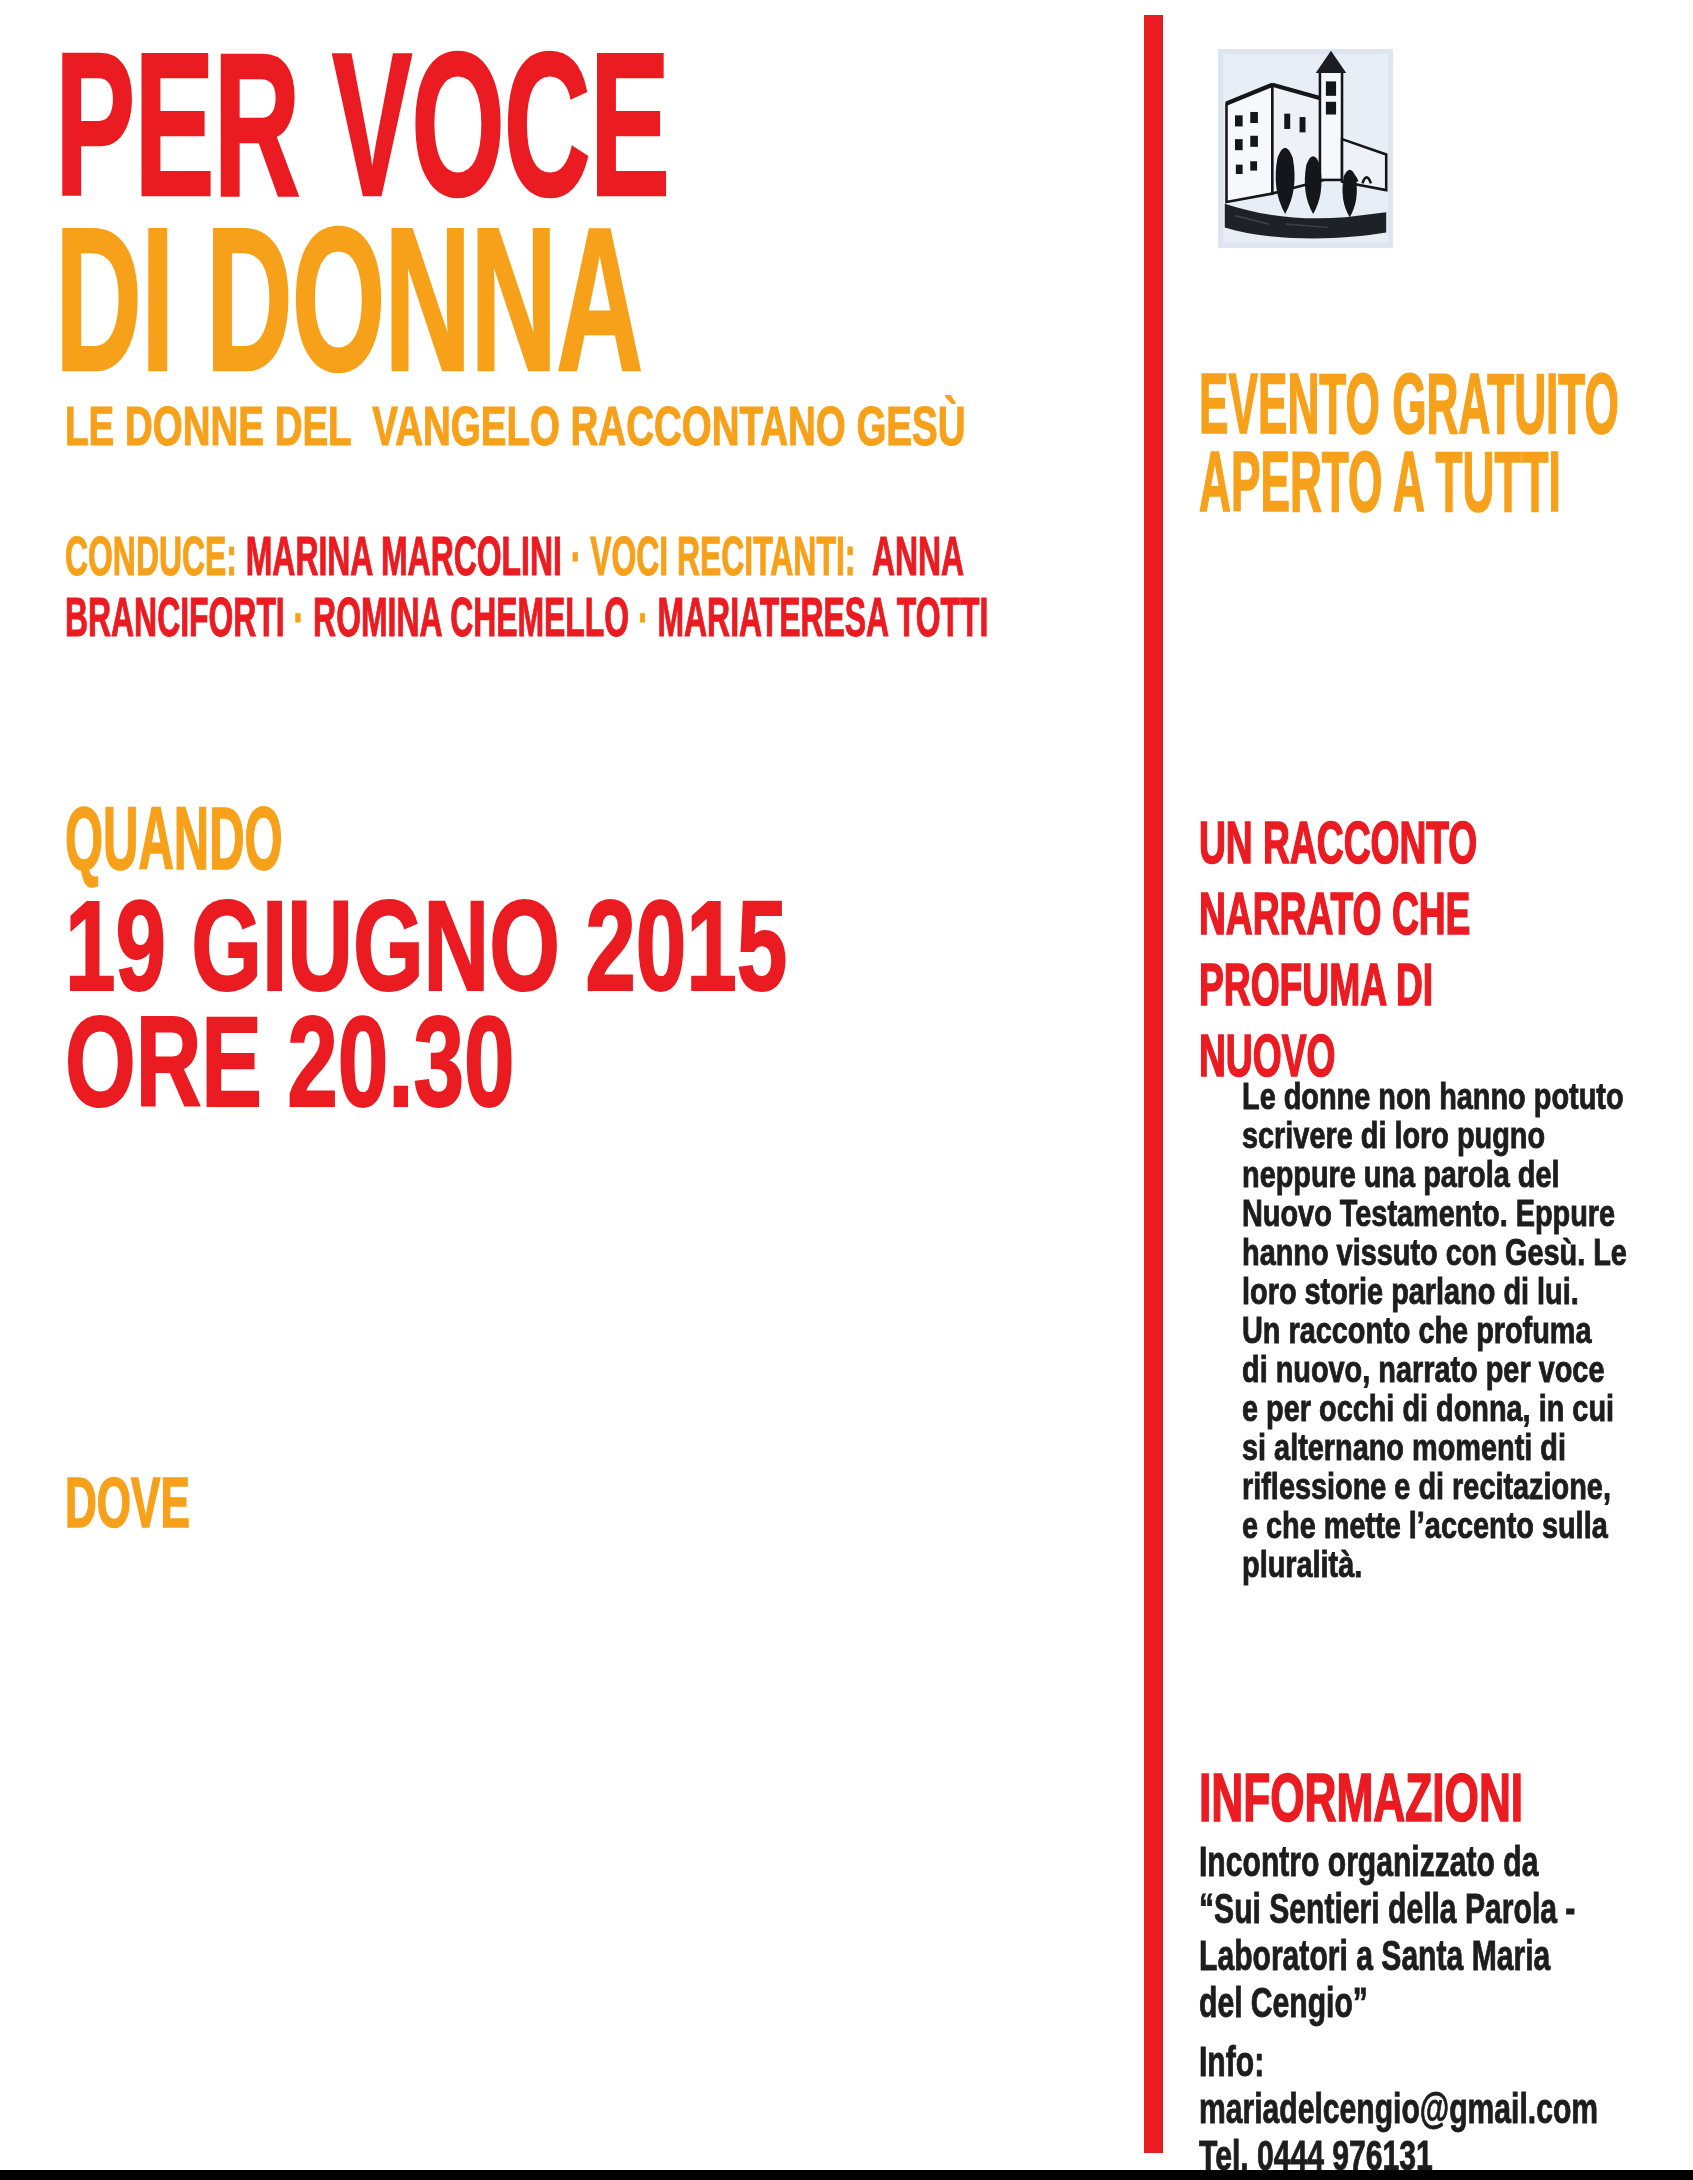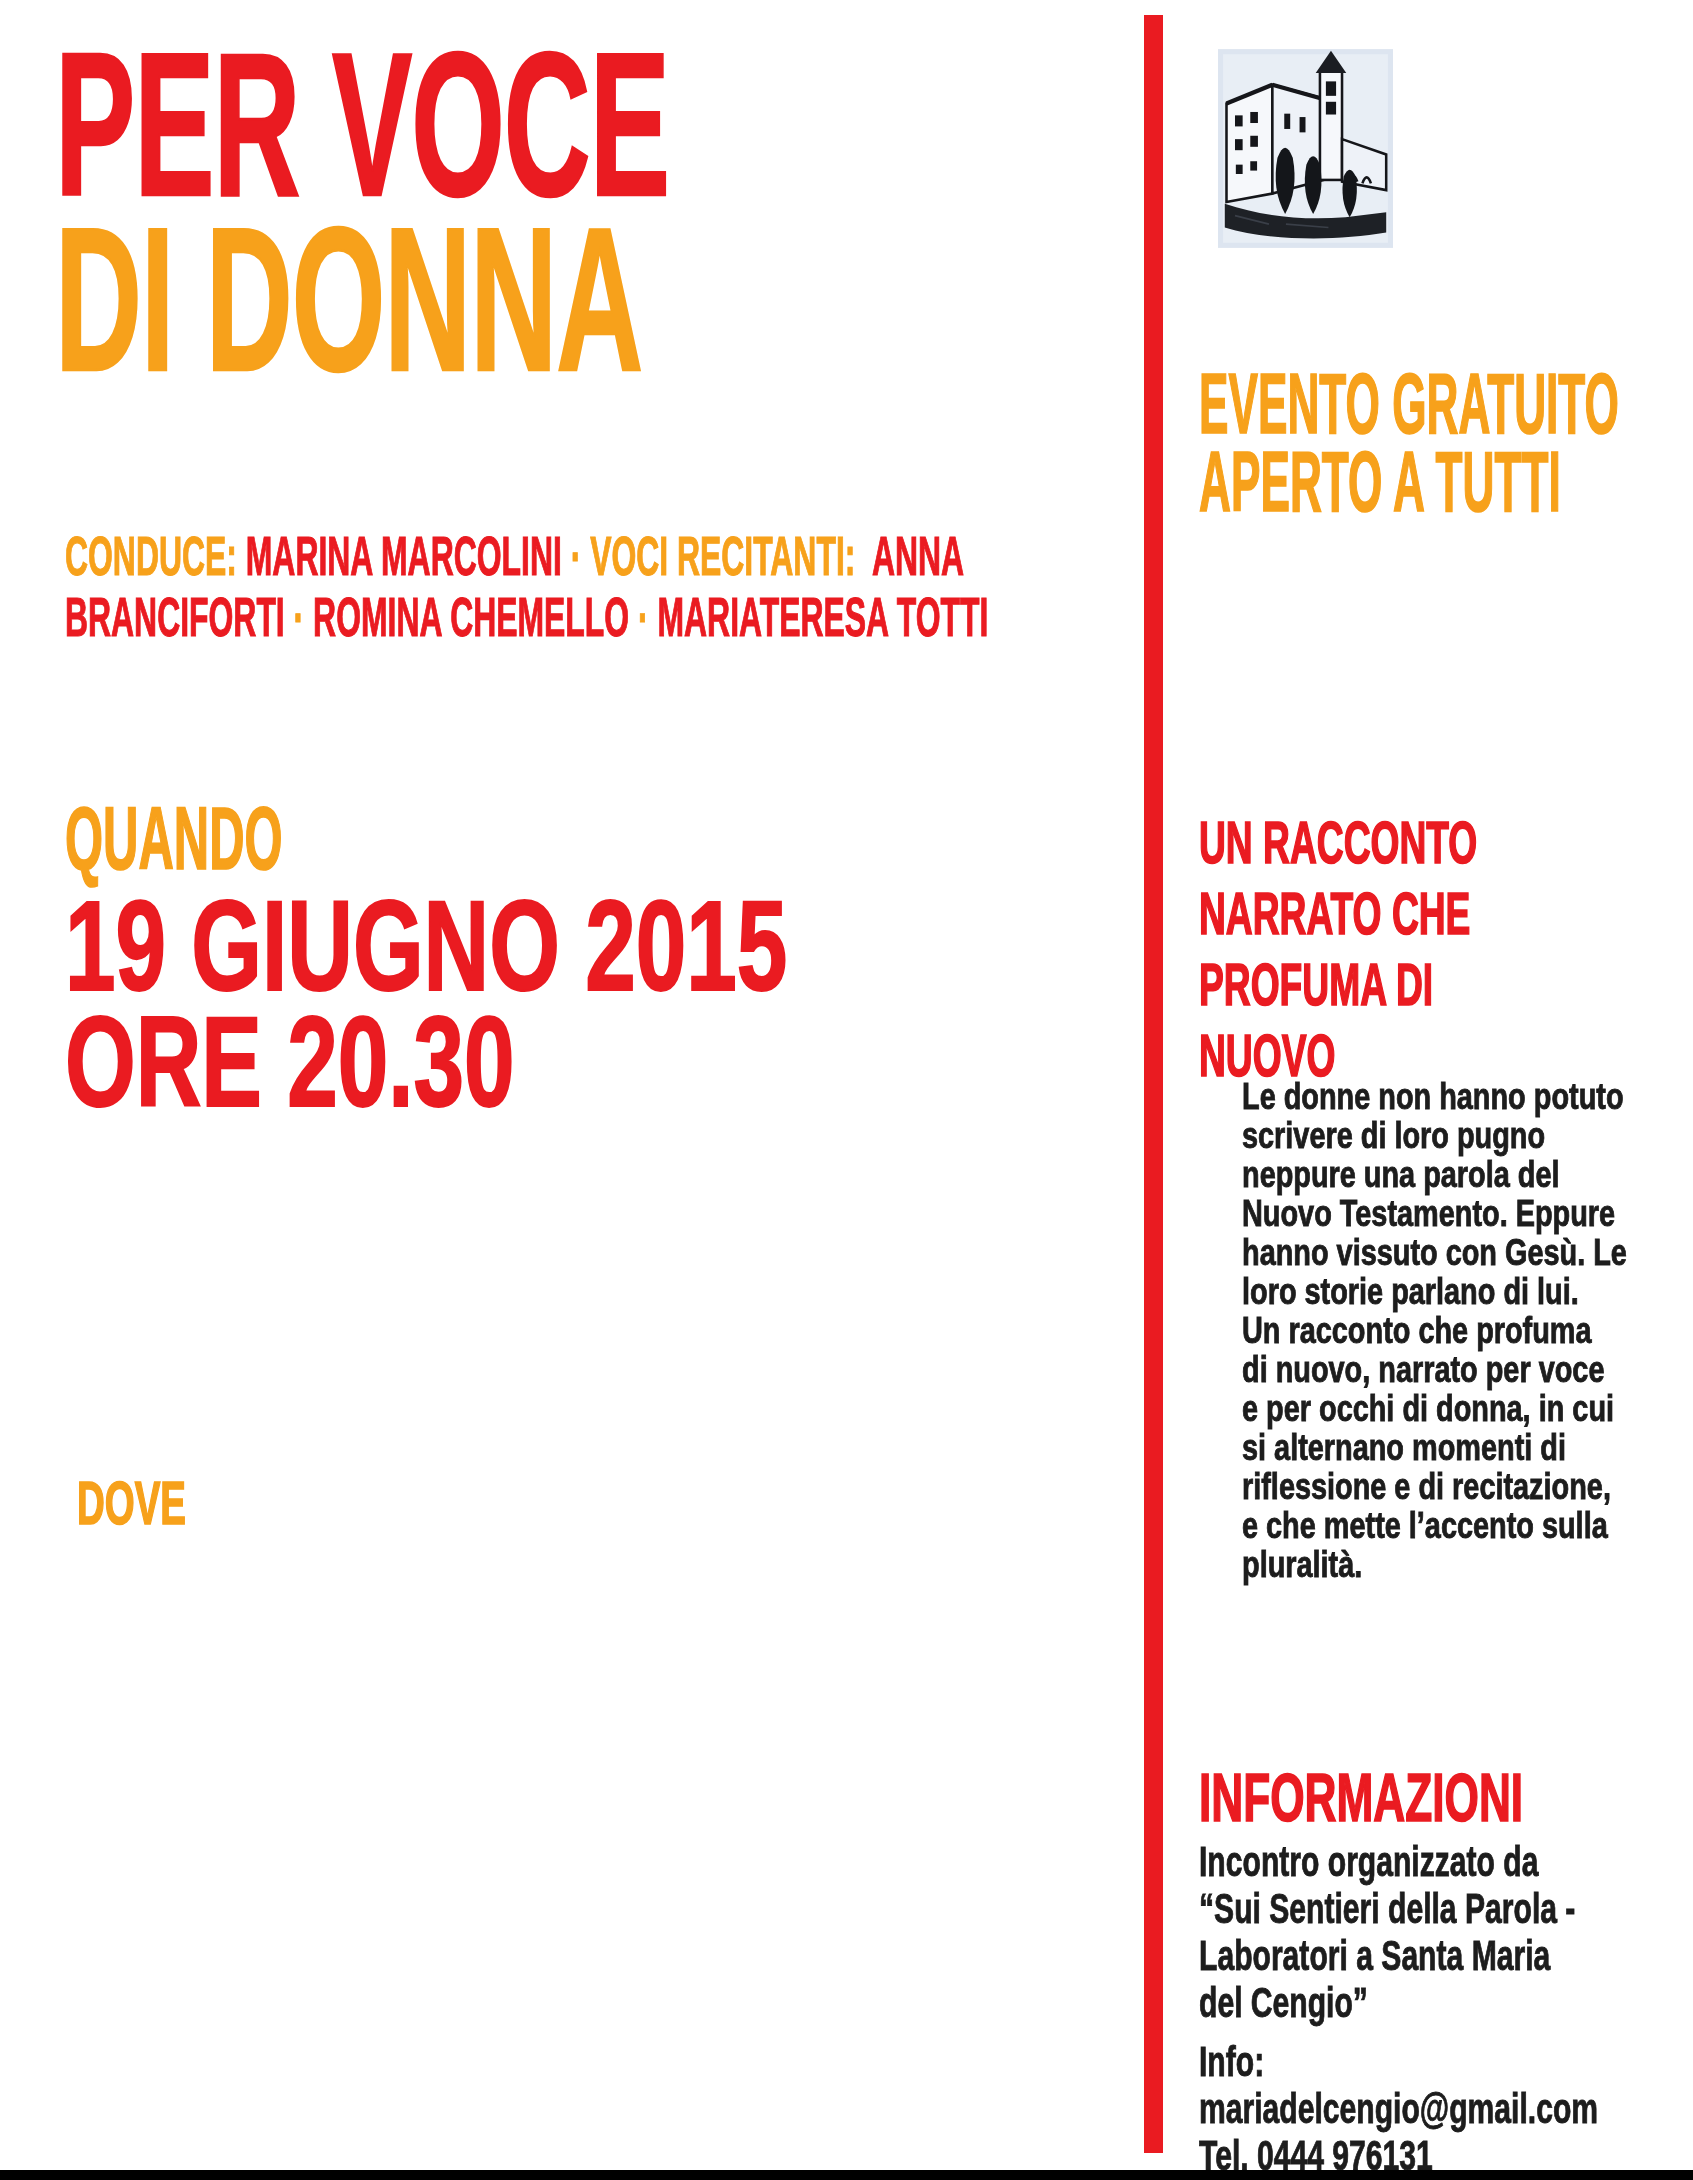--- a/index.html
+++ b/index.html
@@ -23,21 +23,21 @@
   .red{color:var(--c-red)}
   .or{color:var(--c-orange)}
 
   
   #title{left:55px;top:37px;font-size:204px;line-height:175px}
   #title .ln{-webkit-text-stroke:2.6px currentColor;letter-spacing:-1.7px}
   #subtitle{left:65px;top:397px;font-size:55px;line-height:58px}
   #credits{left:65px;top:526px;font-size:55px;line-height:61px}
   #subtitle .ln,#credits .ln,#address .ln{-webkit-text-stroke:1.1px currentColor}
   #quando{left:65px;top:794px;font-size:89px;line-height:89px}
-  #dove{left:77px;top:1460px;font-size:62px;line-height:85px}
+  #dove{left:65px;top:1460px;font-size:71px;line-height:85px}
   #quando .ln,#dove .ln{-webkit-text-stroke:1.7px currentColor}
   #date{left:65px;top:888px;font-size:128px;line-height:116px}
   #venue{left:65px;top:1525px;font-size:135px;line-height:119px}
   #date .ln,#venue .ln{-webkit-text-stroke:2.1px currentColor}
   #address{left:65px;top:1789px;font-size:55px;line-height:55px}
 
   
   #divider{left:1144px;top:15.3px;width:19px;height:2138px;background:var(--c-red)}
   #footer-bar{left:0;top:2170px;width:1693px;height:11px;background:var(--c-footer)}
 
@@ -60,20 +60,25 @@
 
 <div class="poster">
 
   <div class="abs" id="title">
     <div class="cx" style="--sx:.59">
       <div class="ln red">PER VOCE</div>
       <div class="ln or">DI DONNA</div>
     </div>
   </div>
 
+  <div class="abs" id="subtitle">
+    <div class="cx" style="--sx:.70">
+      <div class="ln or">LE DONNE DEL  VANGELO RACCONTANO GESÙ</div>
+    </div>
+  </div>
 
   <div class="abs" id="credits">
     <div class="cx" style="--sx:.58">
       <div class="ln"><span class="or">CONDUCE: </span><span class="red">MARINA MARCOLINI</span><span class="or"> · </span><span class="or">VOCI RECITANTI: </span><span class="red"> ANNA</span></div>
       <div class="ln"><span class="red">BRANCIFORTI</span><span class="or"> · </span><span class="red">ROMINA CHEMELLO</span><span class="or"> · </span><span class="red">MARIATERESA TOTTI</span></div>
     </div>
   </div>
 
   <div class="abs" id="quando">
     <div class="cx" style="--sx:.55">

